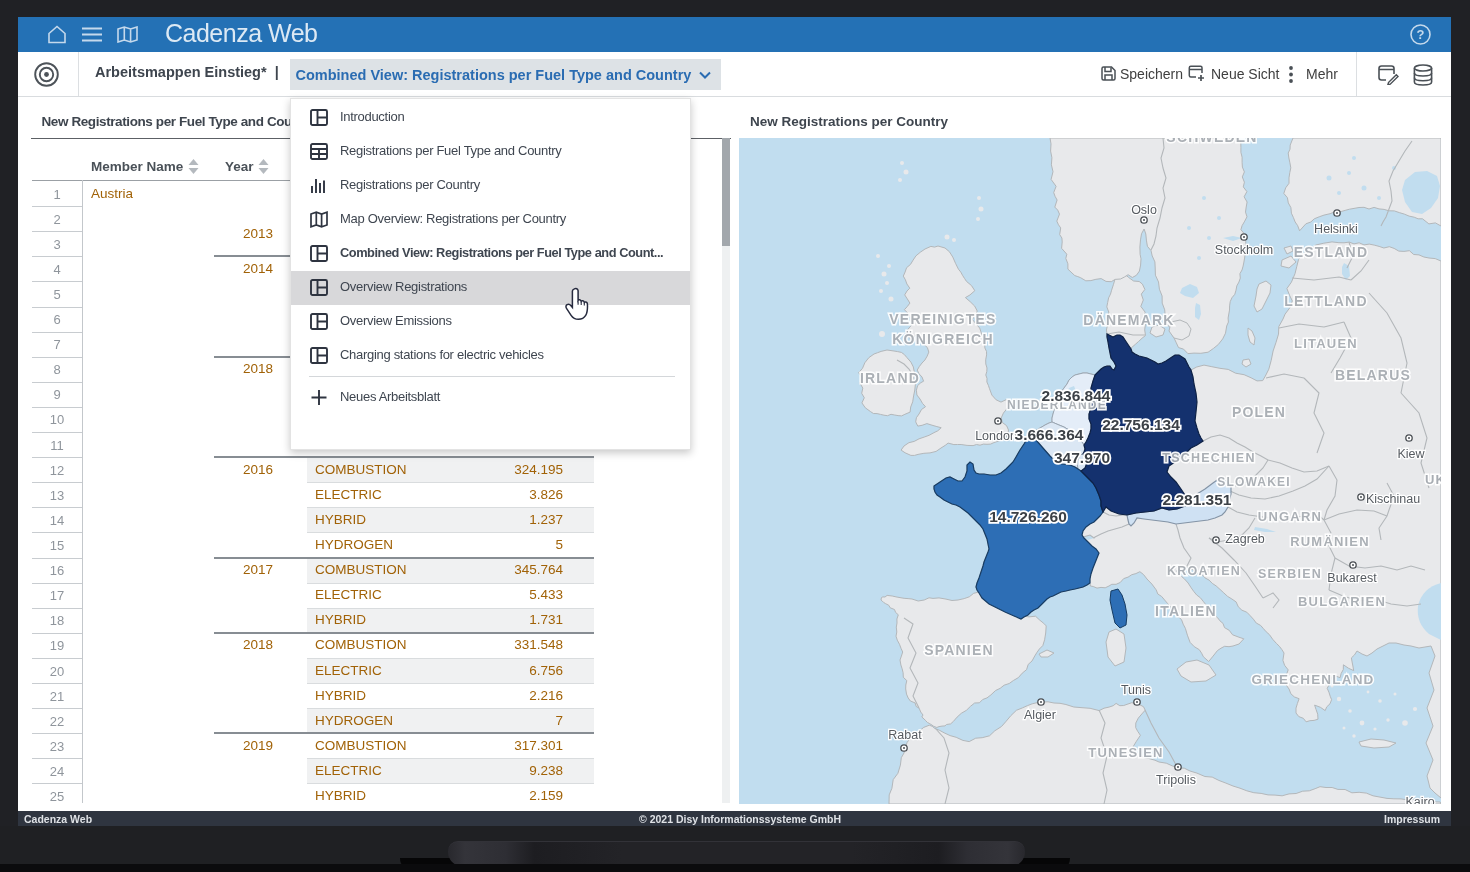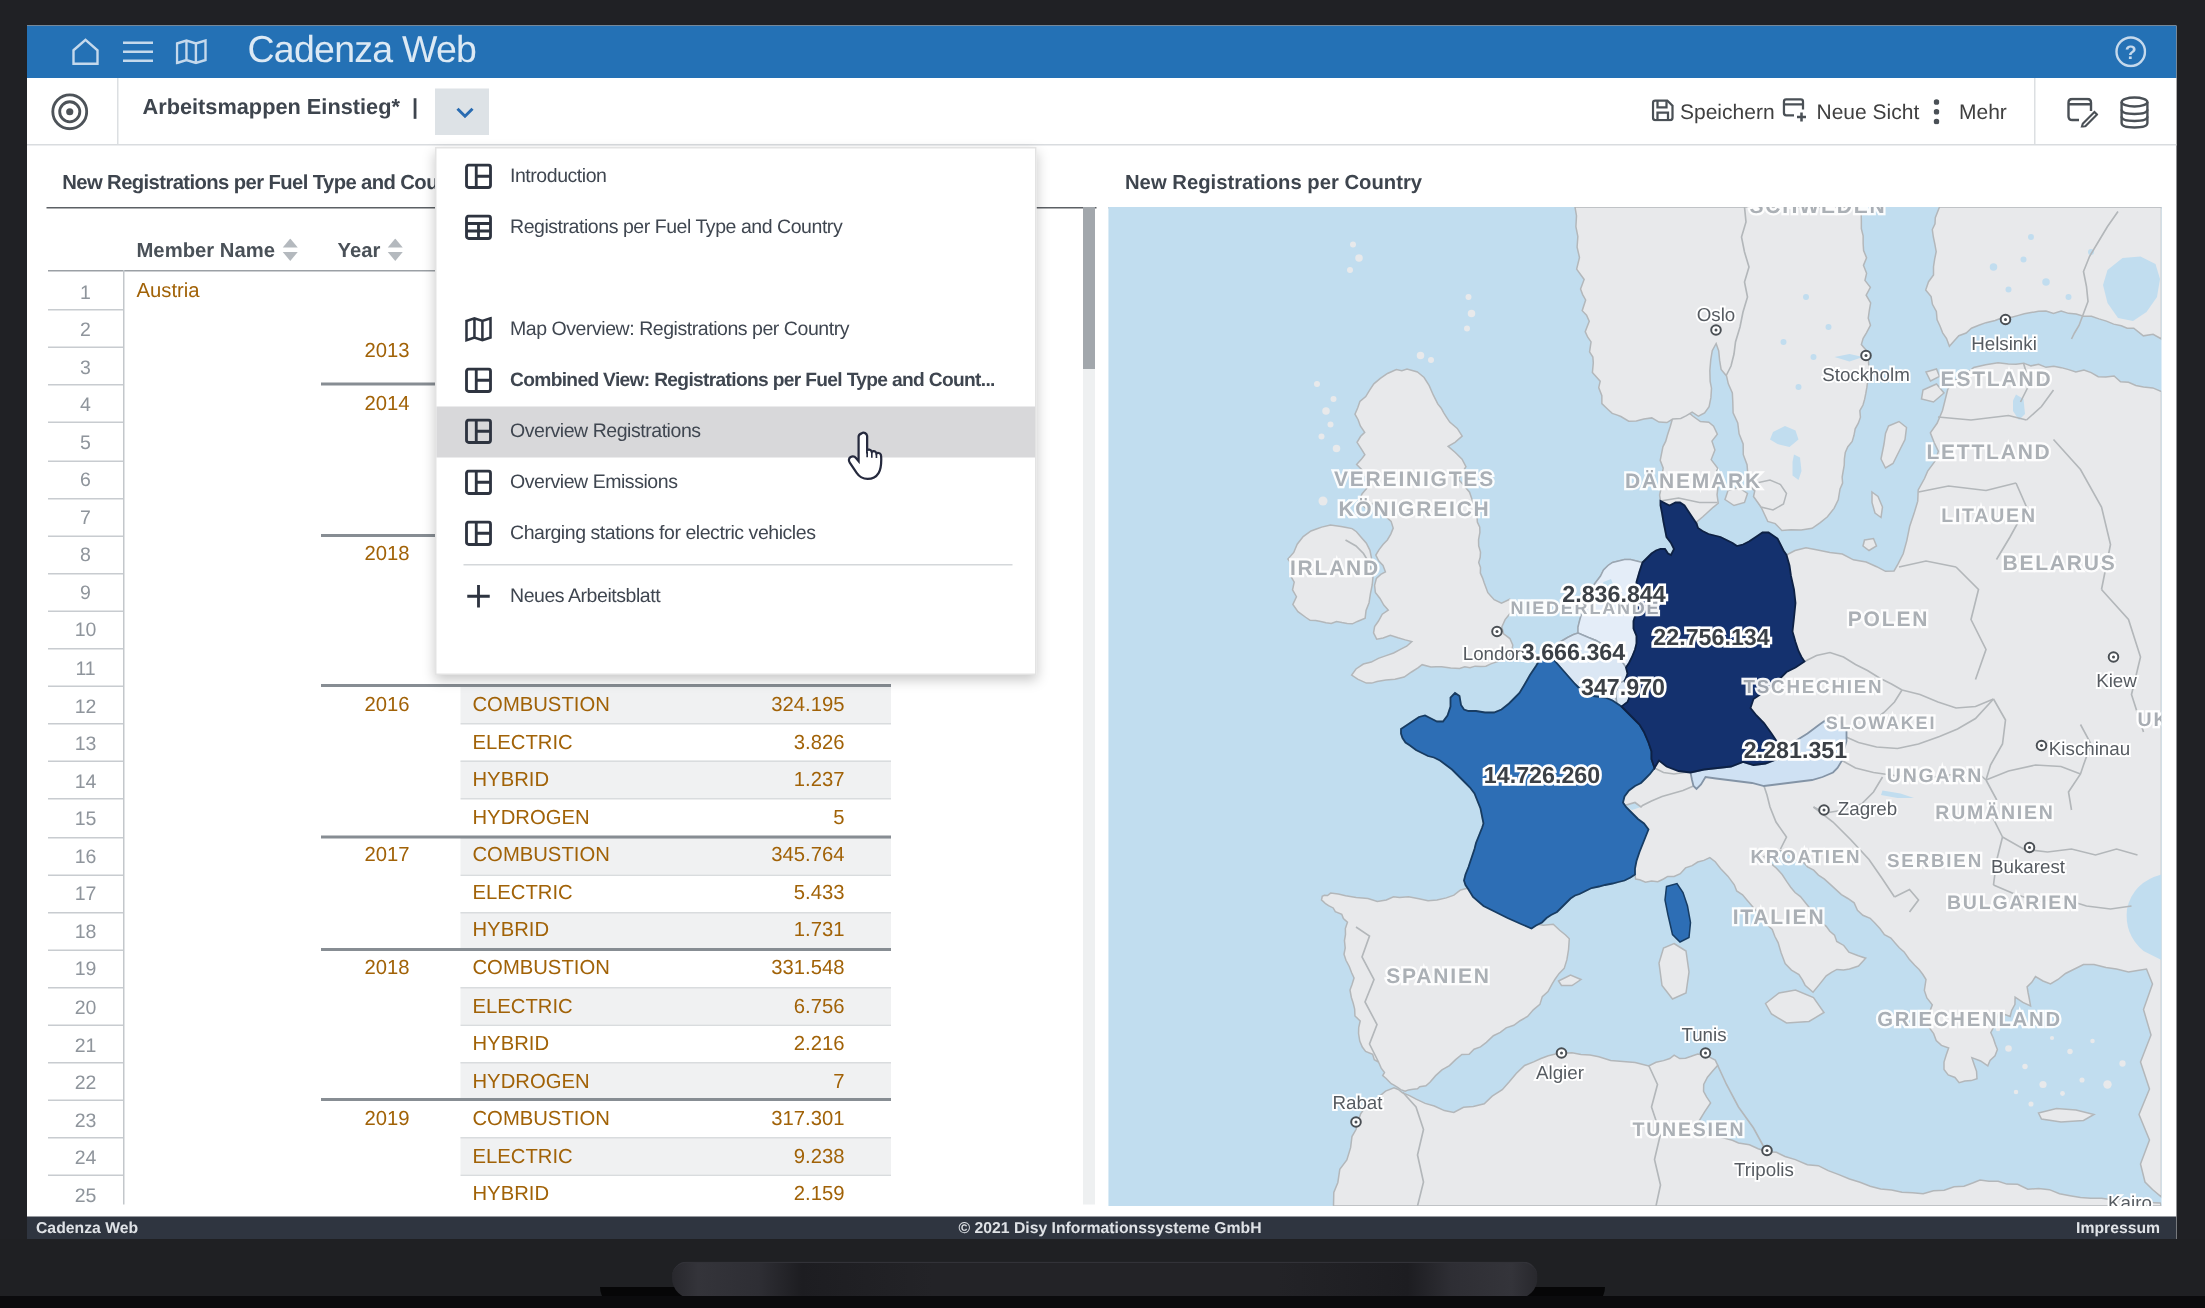--- a/index.html
+++ b/index.html
@@ -74,20 +74,21 @@
 
   <div class="abs" id="toolbar">
     <svg class="abs" style="left:16px;top:10px" width="25" height="25" viewBox="0 0 25 25" fill="none" stroke="#4d5359">
         <circle cx="12.5" cy="12.5" r="11.3" stroke-width="1.9"></circle>
         <circle cx="12.5" cy="12.5" r="6.7" stroke-width="1.9"></circle>
         <circle cx="12.5" cy="12.5" r="2.4" fill="#4d5359" stroke="none"></circle>
       </svg>
     <div class="tb-sep" style="left:59.5px"></div>
     <div class="abs" id="wb-name">Arbeitsmappen Einstieg*&nbsp;&nbsp;|</div>
     <div class="abs" id="chip">
+        <span>Combined View: Registrations per Fuel Type and Country</span>
       <svg style="margin-left:8px" width="12" height="8" viewBox="0 0 12 8" fill="none" stroke="#2a6cb2" stroke-width="2">
           <path d="M1 1.5 L6 6.5 L11 1.5"></path>
         </svg>
     </div>
 
     <svg class="abs" style="left:1083px;top:14px" width="15" height="15" viewBox="0 0 15 15" fill="none" stroke="#4a5056" stroke-width="1.5">
         <path d="M1 2.5 Q1 1 2.5 1 L10.5 1 L14 4.5 L14 12.5 Q14 14 12.5 14 L2.5 14 Q1 14 1 12.5 Z"></path>
         <path d="M4 1 V5.5 H10 V1.5 M4 14 V9 H11 V14"></path>
       </svg>
     <div class="abs tb-txt" style="left:1102px">Speichern</div>
@@ -449,20 +450,26 @@
         </svg>
         <span class="txt" style="">Introduction</span>
       </div>
 <div class="mi" style="top:36px;">
         <svg width="18" height="17" viewBox="0 0 18 17" fill="none" stroke="#2e3440" stroke-width="1.9">
           <rect x="1" y="1" width="16" height="15" rx="1.5"></rect>
           <path d="M1 6 H17 M1 11 H17 M9 6 V17"></path>
         </svg>
         <span class="txt" style="">Registrations per Fuel Type and Country</span>
       </div>
+<div class="mi" style="top:70px;">
+        <svg width="18" height="17" viewBox="0 0 18 17" fill="none" stroke="#2e3440" stroke-width="1.9">
+          <path d="M2 16 V9 M6 16 V2 M10 16 V6 M14 16 V3.5"></path>
+        </svg>
+        <span class="txt" style="">Registrations per Country</span>
+      </div>
 <div class="mi" style="top:104px;">
         <svg width="18" height="17" viewBox="0 0 18 17" fill="none" stroke="#2e3440" stroke-width="1.7">
           <path d="M1 3 L6.3 1.2 L11.6 3 L17 1.2 L17 14 L11.6 15.8 L6.3 14 L1 15.8 Z M6.3 1.2 V14 M11.6 3 V15.8"></path>
         </svg>
         <span class="txt" style="">Map Overview: Registrations per Country</span>
       </div>
 <div class="mi" style="top:138px;">
         <svg width="18" height="17" viewBox="0 0 18 17" fill="none" stroke="#2e3440" stroke-width="1.9">
           <rect x="1" y="1" width="16" height="15" rx="1.5"></rect>
           <path d="M7.5 1 V16 M7.5 8.5 H17"></path>

